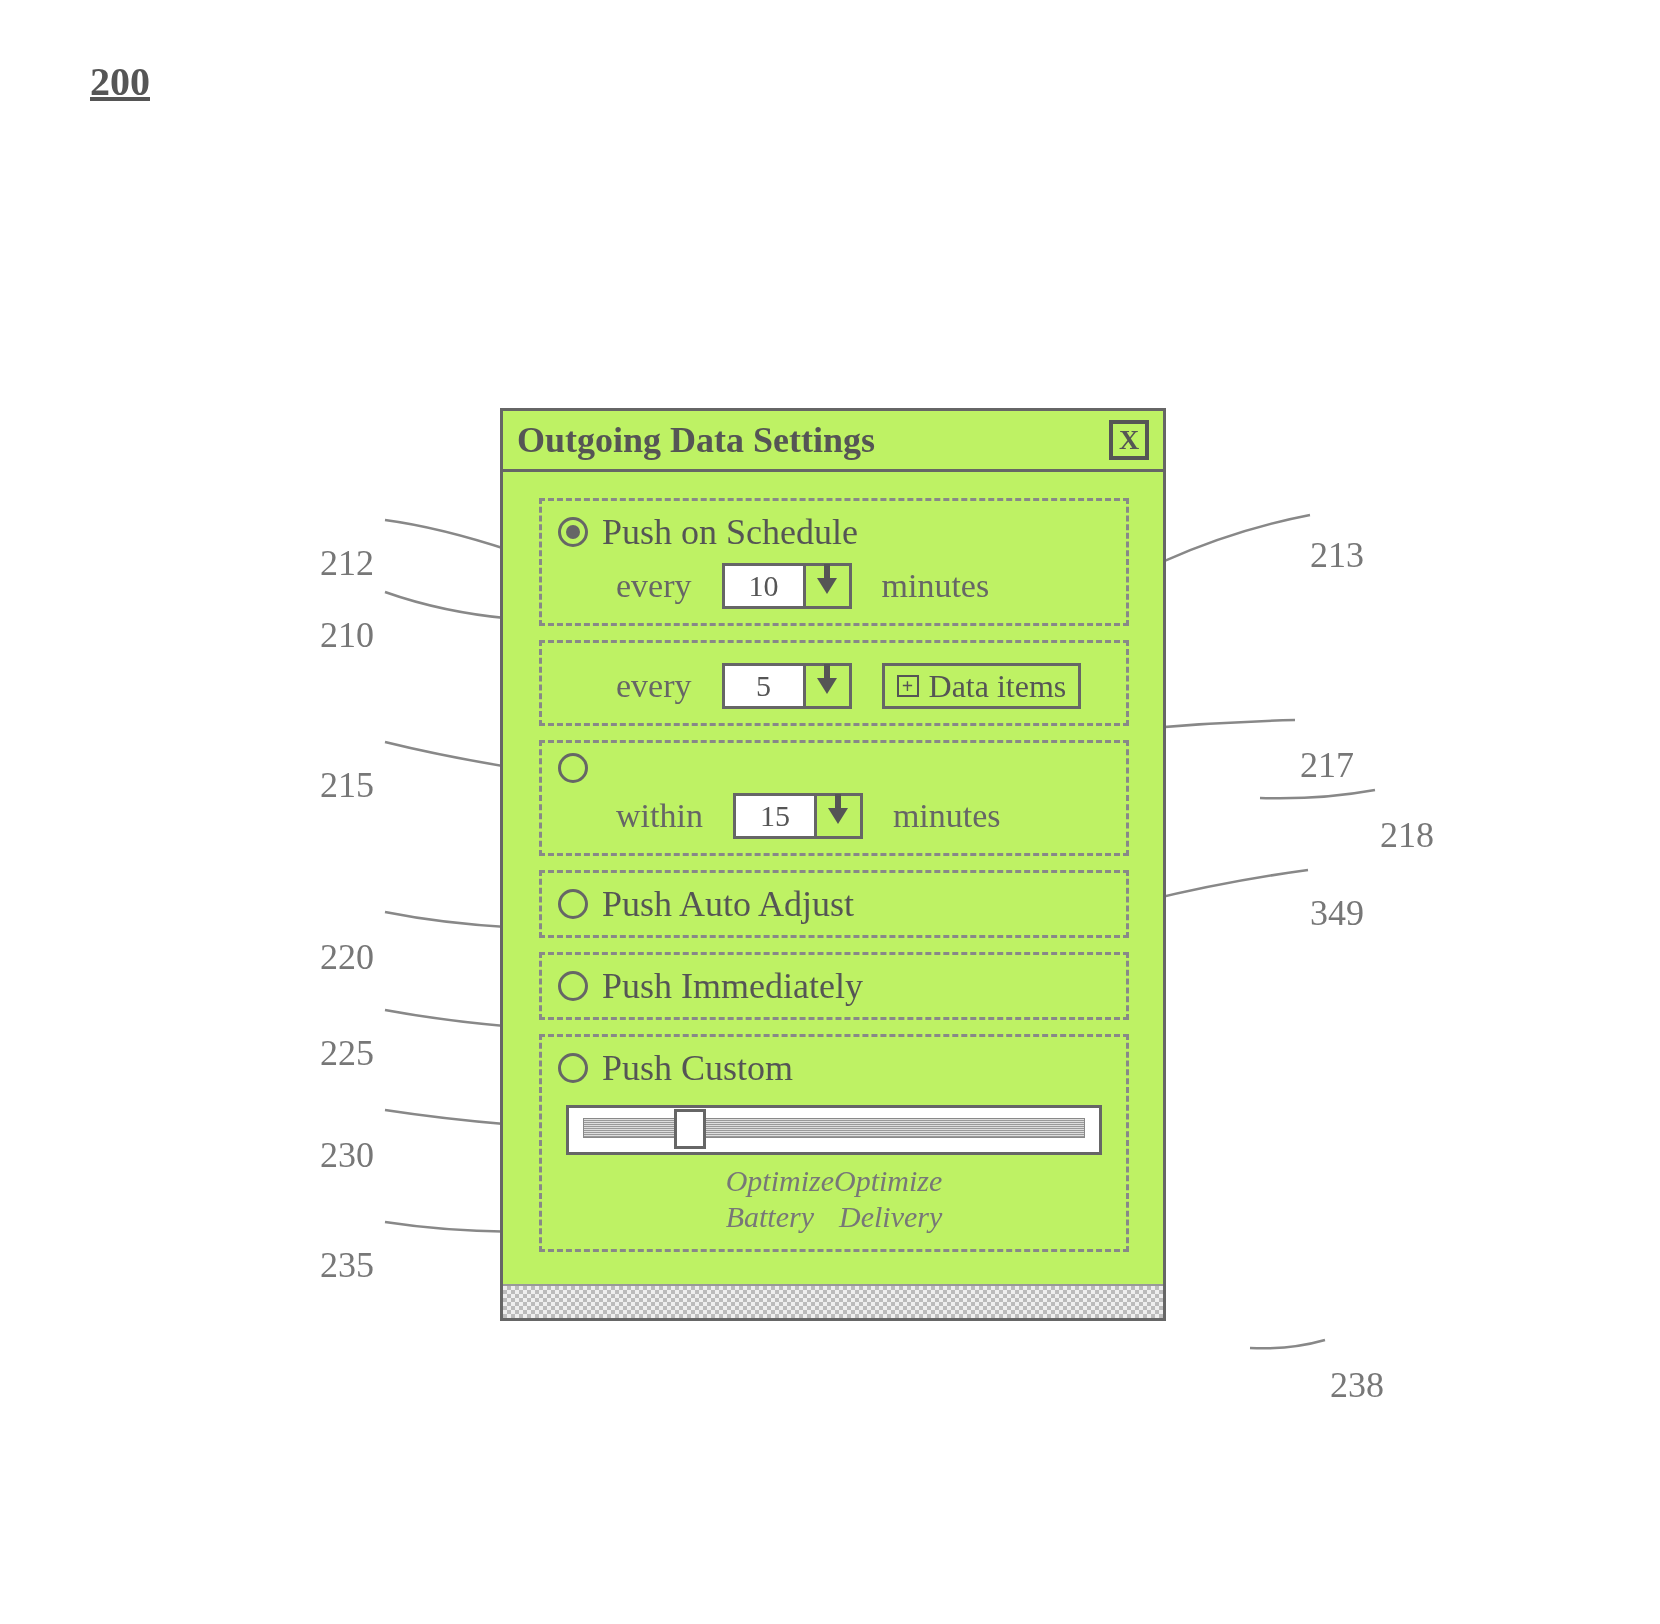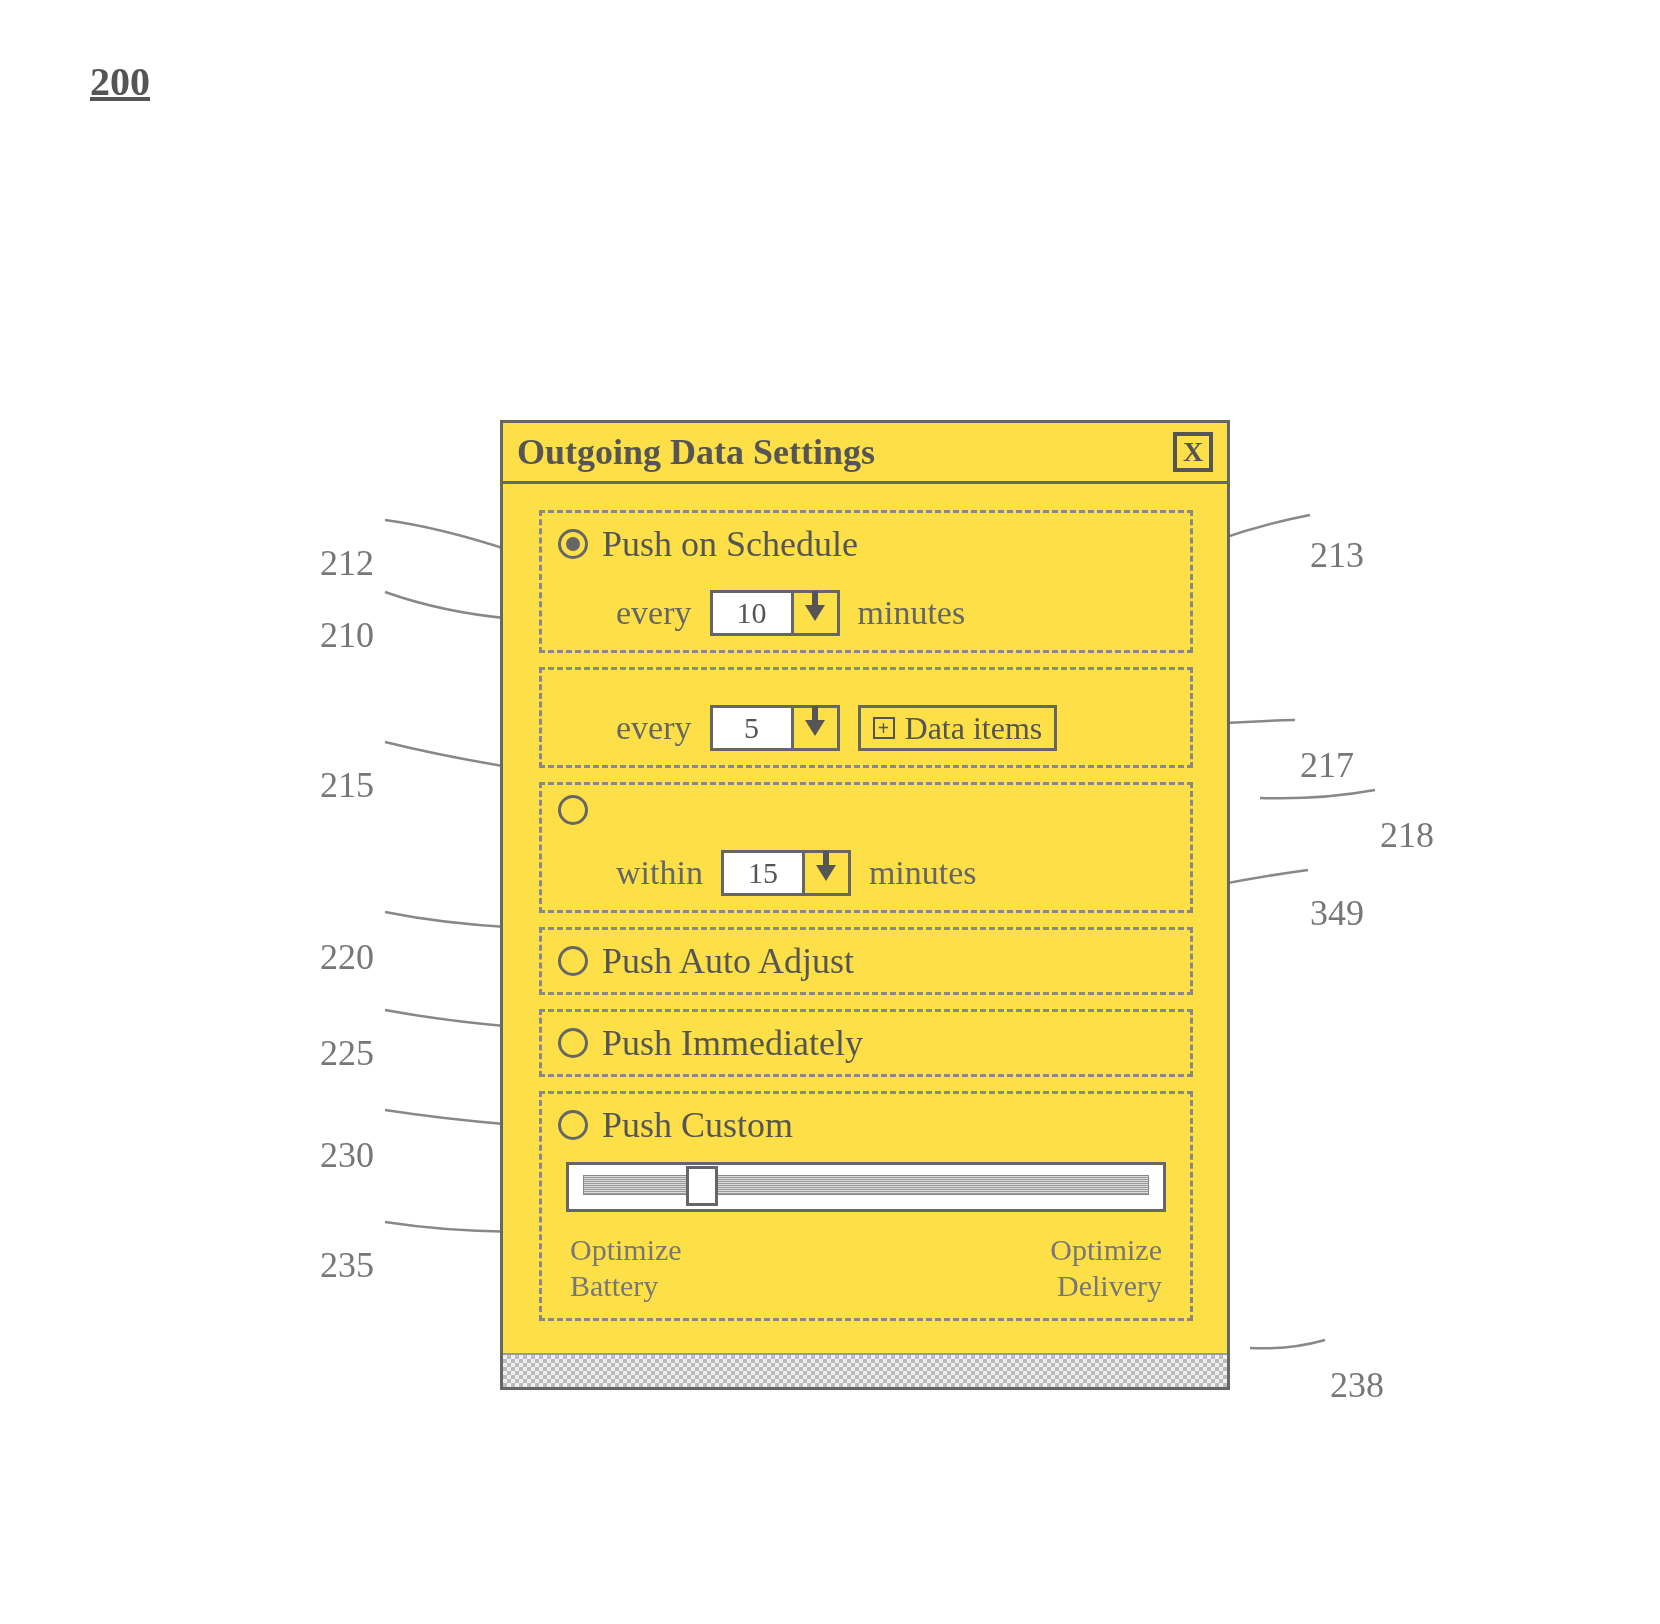--- a/index.html
+++ b/index.html
@@ -16,25 +16,25 @@
     top: 58px;
     left: 90px;
     font-size: 40px;
     font-weight: bold;
     text-decoration: underline;
     color: #555;
     text-align: right;
   }
   .dialog {
     position: absolute;
-    top: 420px;
+    top: 408px;
     left: 500px;
-    width: 730px;
-    border: 3px solid #666;
-    background: #fde047;
+    width: 666px;
+    border: 3px solid #666;
+    background: #bef264;
   }
   .titlebar {
     display: flex;
     align-items: center;
     justify-content: space-between;
     padding: 8px 14px;
     border-bottom: 3px solid #666;
   }
   .titlebar-title {
     font-size: 36px;
@@ -64,22 +64,22 @@
   }
   .row {
     display: flex;
     align-items: center;
     gap: 14px;
     text-align: right;
   }
   .row2 {
     display: flex;
     align-items: center;
-    gap: 18px;
-    margin-top: 25px;
+    gap: 30px;
+    margin-top: 10px;
     padding-left: 58px;
   }
   .radio {
     width: 30px;
     height: 30px;
     border: 3px solid #666;
     border-radius: 50%;
     display: inline-flex;
     align-items: center;
     justify-content: center;
@@ -183,25 +183,26 @@
     top: -10px;
     left: 18%;
     width: 32px;
     height: 40px;
     background: #fff;
     border: 3px solid #666;
     cursor: pointer;
   }
   .slider-labels {
     display: flex;
-    justify-content: space-between;
+    justify-content: center;
     font-size: 30px;
     color: #777;
-    margin-top: 20px;
+    margin-top: 8px;
     padding: 0 4px;
+    font-style: italic;
   }
   .slider-left, .slider-right { line-height: 1.2; }
   .slider-right { text-align: right; }
   .footer-hatch {
     height: 34px;
     background: repeating-conic-gradient(#bbb 0 25%, #eee 0 50%) 0 0/8px 8px;
     border-top: 2px solid #999;
     margin-top: 4px;
   }
 

